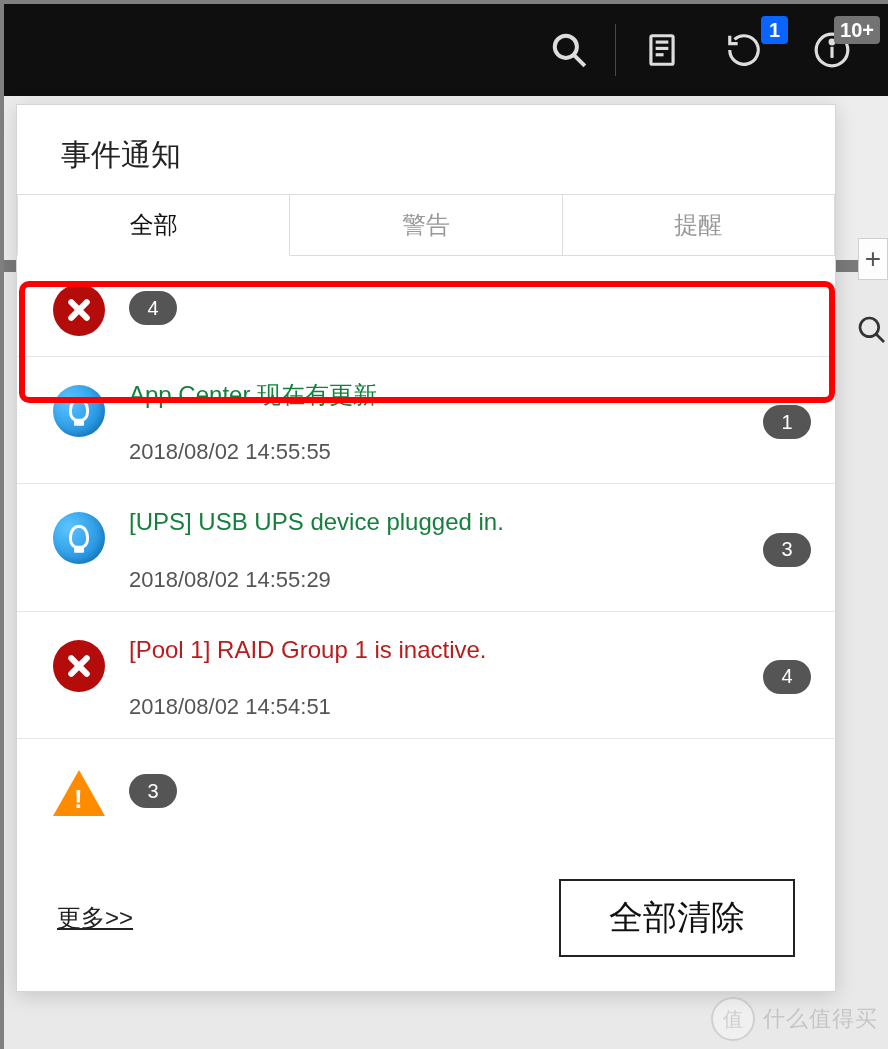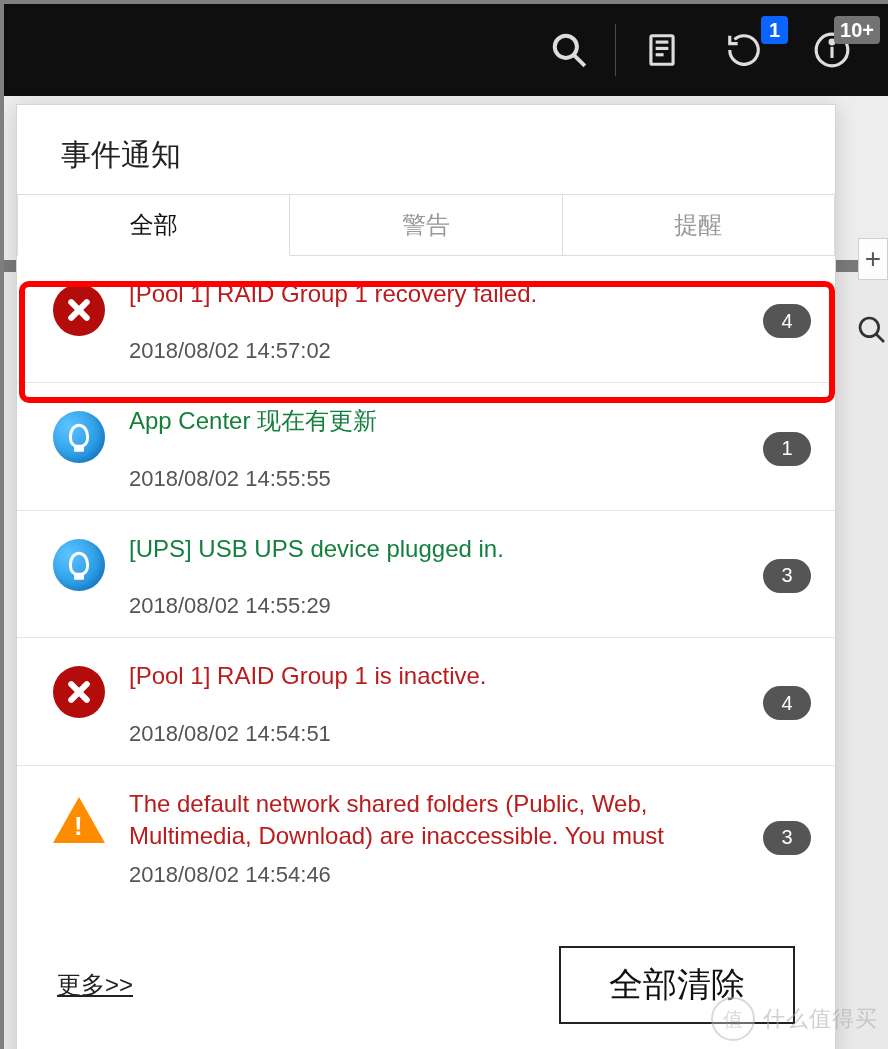--- a/index.html
+++ b/index.html
@@ -128,24 +128,20 @@
       <div class="tab">警告</div>
       <div class="tab">提醒</div>
     </div>
 
     <div class="list">
 
       <div class="item">
         <div class="icon">
             <div class="ico-error"></div>
           </div>
-        <div class="body">
-          <div class="msg err">[Pool 1] RAID Group 1 recovery failed.</div>
-          <div class="ts">2018/08/02 14:57:02</div>
-        </div>
         <div class="count-pill">4</div>
       </div>
 
       <div class="item">
         <div class="icon">
             <div class="ico-info">
               <div class="ico-bulb"></div>
             </div>
           </div>
         <div class="body">
@@ -176,24 +172,20 @@
           <div class="msg err">[Pool 1] RAID Group 1 is inactive.</div>
           <div class="ts">2018/08/02 14:54:51</div>
         </div>
         <div class="count-pill">4</div>
       </div>
 
       <div class="item" style="border-bottom:none">
         <div class="icon">
             <div class="ico-warn"></div>
           </div>
-        <div class="body">
-          <div class="msg warn" style="margin-bottom:10px">The default network shared folders (Public, Web, Multimedia, Download) are inaccessible. You must</div>
-          <div class="ts">2018/08/02 14:54:46</div>
-        </div>
         <div class="count-pill">3</div>
       </div>
 
     </div>
 
     <div class="footer">
       <span class="more-link">更多&gt;&gt;</span>
       <button class="clear-btn">全部清除</button>
     </div>
 

